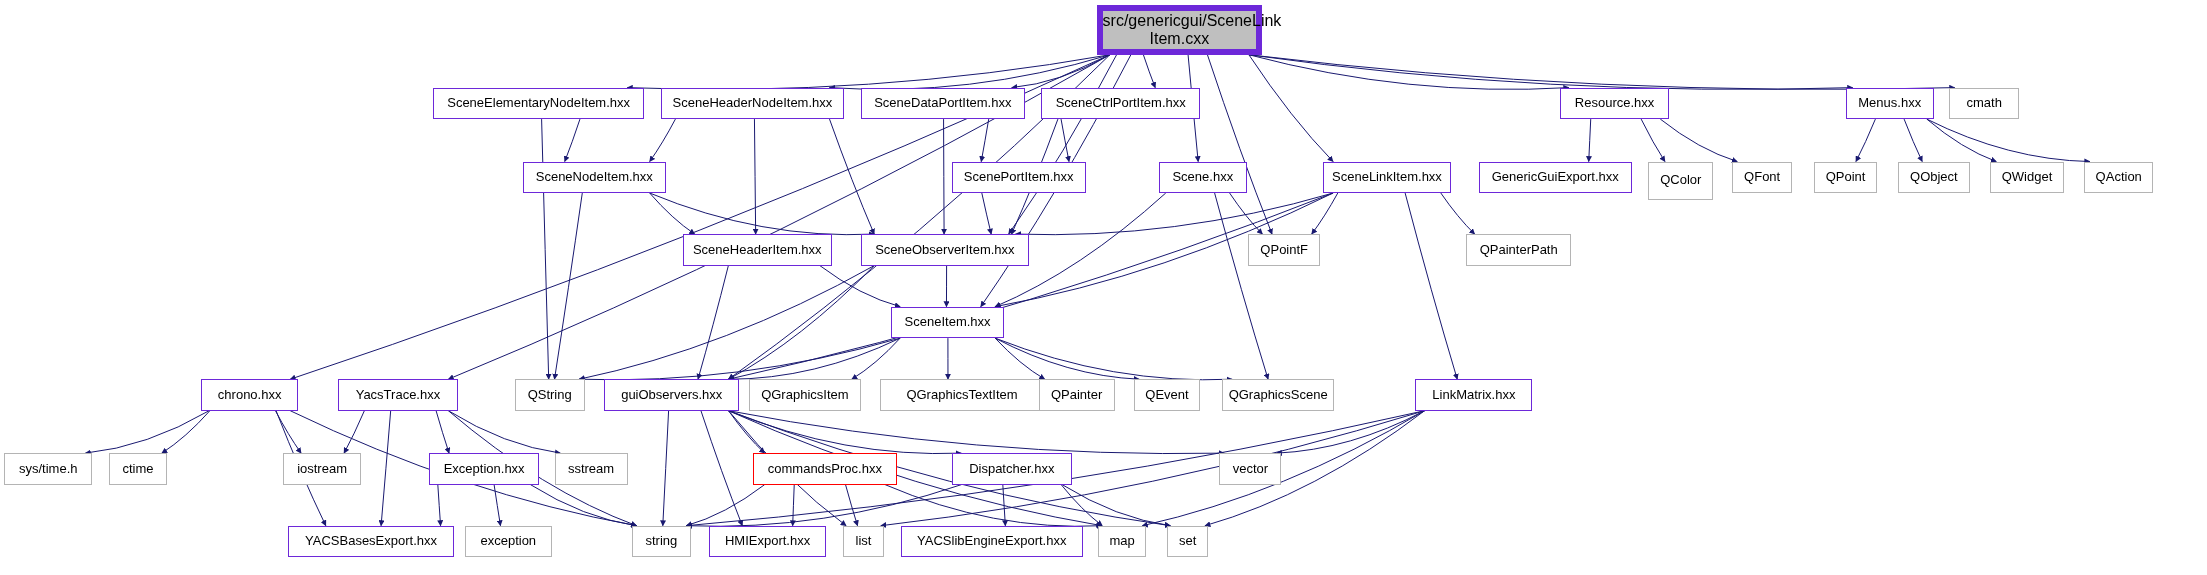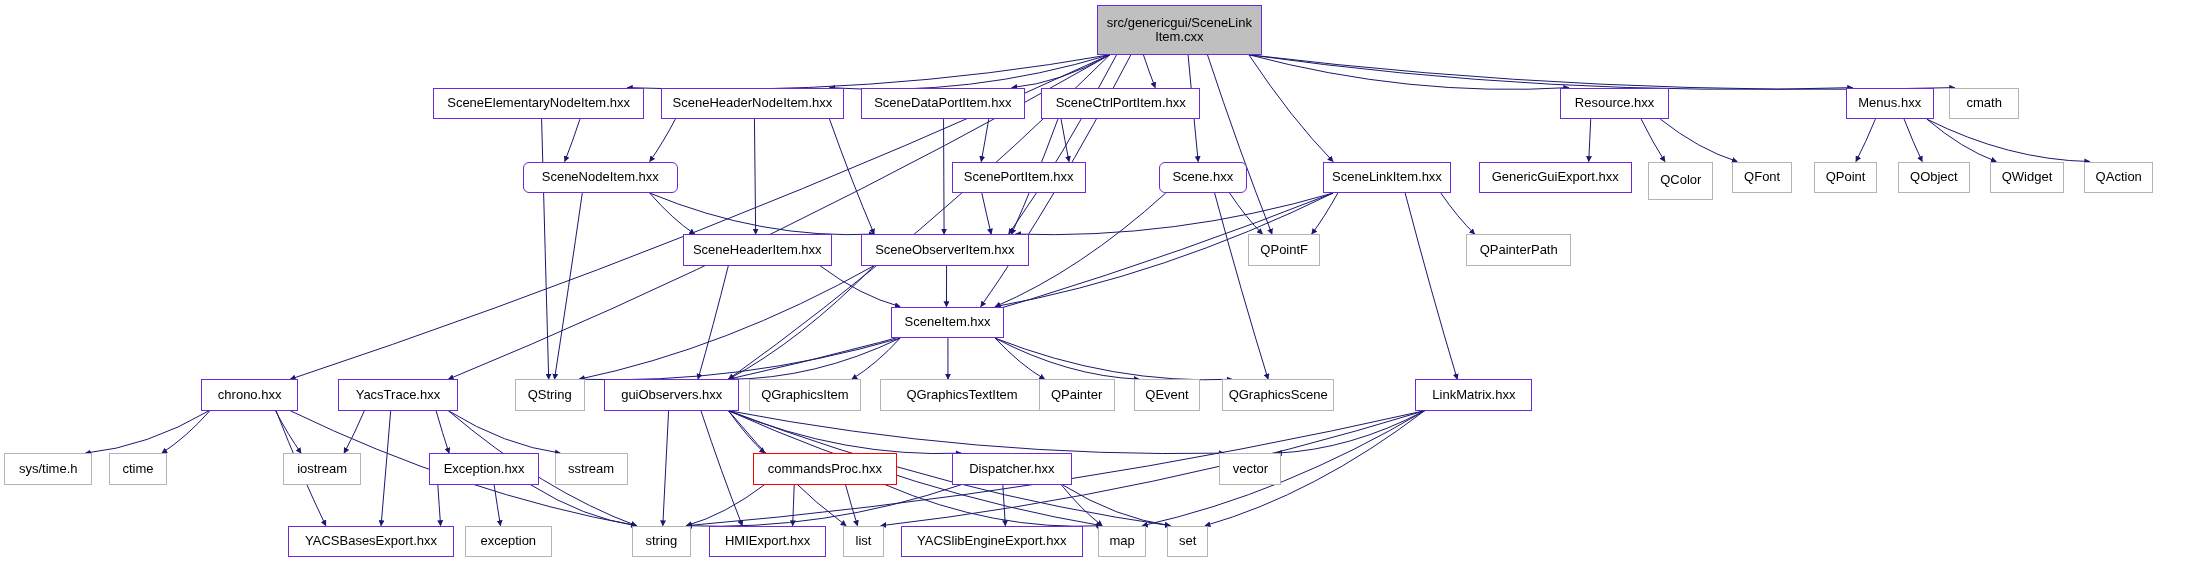--- a/index.html
+++ b/index.html
@@ -20,21 +20,21 @@
     align-items:center;
     justify-content:center;
     text-align:center;
     line-height:1.12;
     color:#000000;
     white-space:pre-line;
     letter-spacing:0px;
   }
   .node-label{display:block;width:100%;}
   
-  .k-root{background:#bfbfbf;border:1px solid #6d28d9;font-size:13px;}
+  .k-root{background:#bfbfbf;border:6px solid #6d28d9;font-size:16px;}
   .k-local{background:#ffffff;border:1px solid #6d28d9;font-size:13px;}
   .k-sys{background:#ffffff;border:1px solid #b4b4b4;font-size:13px;}
   .k-hl{background:#ffffff;border:1px solid #ff0000;font-size:13px;}
 </style>
 </head>
 <body>
 
 <div id="canvas">
   <svg id="edges" viewBox="0 0 2207 575" xmlns="http://www.w3.org/2000/svg">
     <defs>
@@ -138,23 +138,23 @@
   <div id="node-layer">
       <div class="node k-root" style="left: 1096.6px; top: 5.47619px; width: 165.525px; height: 49.2857px;"><span class="node-label">src/genericgui/SceneLink
 Item.cxx</span></div>
       <div class="node k-local" style="left: 433.124px; top: 87.619px; width: 211.044px; height: 31.4881px;"><span class="node-label">SceneElementaryNodeItem.hxx</span></div>
       <div class="node k-local" style="left: 660.721px; top: 87.619px; width: 183.457px; height: 31.4881px;"><span class="node-label">SceneHeaderNodeItem.hxx</span></div>
       <div class="node k-local" style="left: 860.73px; top: 87.619px; width: 164.146px; height: 31.4881px;"><span class="node-label">SceneDataPortItem.hxx</span></div>
       <div class="node k-local" style="left: 1041.43px; top: 87.619px; width: 158.628px; height: 31.4881px;"><span class="node-label">SceneCtrlPortItem.hxx</span></div>
       <div class="node k-local" style="left: 1560.07px; top: 87.619px; width: 108.971px; height: 31.4881px;"><span class="node-label">Resource.hxx</span></div>
       <div class="node k-local" style="left: 1845.6px; top: 87.619px; width: 88.28px; height: 31.4881px;"><span class="node-label">Menus.hxx</span></div>
       <div class="node k-sys" style="left: 1949.06px; top: 87.619px; width: 70.3481px; height: 31.4881px;"><span class="node-label">cmath</span></div>
-      <div class="node k-local" style="left: 522.783px; top: 161.548px; width: 155px; height: 31.4881px; border-radius: 6px;"><span class="node-label">SceneNodeItem.hxx</span></div>
+      <div class="node k-local" style="left: 522.783px; top: 161.548px; width: 143px; height: 31.4881px;"><span class="node-label">SceneNodeItem.hxx</span></div>
       <div class="node k-local" style="left: 951.769px; top: 161.548px; width: 133.799px; height: 31.4881px;"><span class="node-label">ScenePortItem.hxx</span></div>
-      <div class="node k-local" style="left: 1158.67px; top: 161.548px; width: 88.28px; height: 31.4881px; border-radius: 6px;"><span class="node-label">Scene.hxx</span></div>
+      <div class="node k-local" style="left: 1158.67px; top: 161.548px; width: 88.28px; height: 31.4881px;"><span class="node-label">Scene.hxx</span></div>
       <div class="node k-local" style="left: 1322.82px; top: 161.548px; width: 128.282px; height: 31.4881px;"><span class="node-label">SceneLinkItem.hxx</span></div>
       <div class="node k-local" style="left: 1478.69px; top: 161.548px; width: 153.111px; height: 31.4881px;"><span class="node-label">GenericGuiExport.hxx</span></div>
       <div class="node k-sys" style="left: 1648.35px; top: 161.548px; width: 64.8306px; height: 38px;"><span class="node-label">QColor</span></div>
       <div class="node k-sys" style="left: 1732.49px; top: 161.548px; width: 59.3131px; height: 31.4881px;"><span class="node-label">QFont</span></div>
       <div class="node k-sys" style="left: 1813.88px; top: 161.548px; width: 63.4513px; height: 31.4881px;"><span class="node-label">QPoint</span></div>
       <div class="node k-sys" style="left: 1898.02px; top: 161.548px; width: 71.7275px; height: 31.4881px;"><span class="node-label">QObject</span></div>
       <div class="node k-sys" style="left: 1990.44px; top: 161.548px; width: 73.1069px; height: 31.4881px;"><span class="node-label">QWidget</span></div>
       <div class="node k-sys" style="left: 2084.24px; top: 161.548px; width: 68.9688px; height: 31.4881px;"><span class="node-label">QAction</span></div>
       <div class="node k-local" style="left: 682.791px; top: 234.107px; width: 148.972px; height: 31.4881px;"><span class="node-label">SceneHeaderItem.hxx</span></div>
       <div class="node k-local" style="left: 860.73px; top: 234.107px; width: 168.284px; height: 31.4881px;"><span class="node-label">SceneObserverItem.hxx</span></div>

